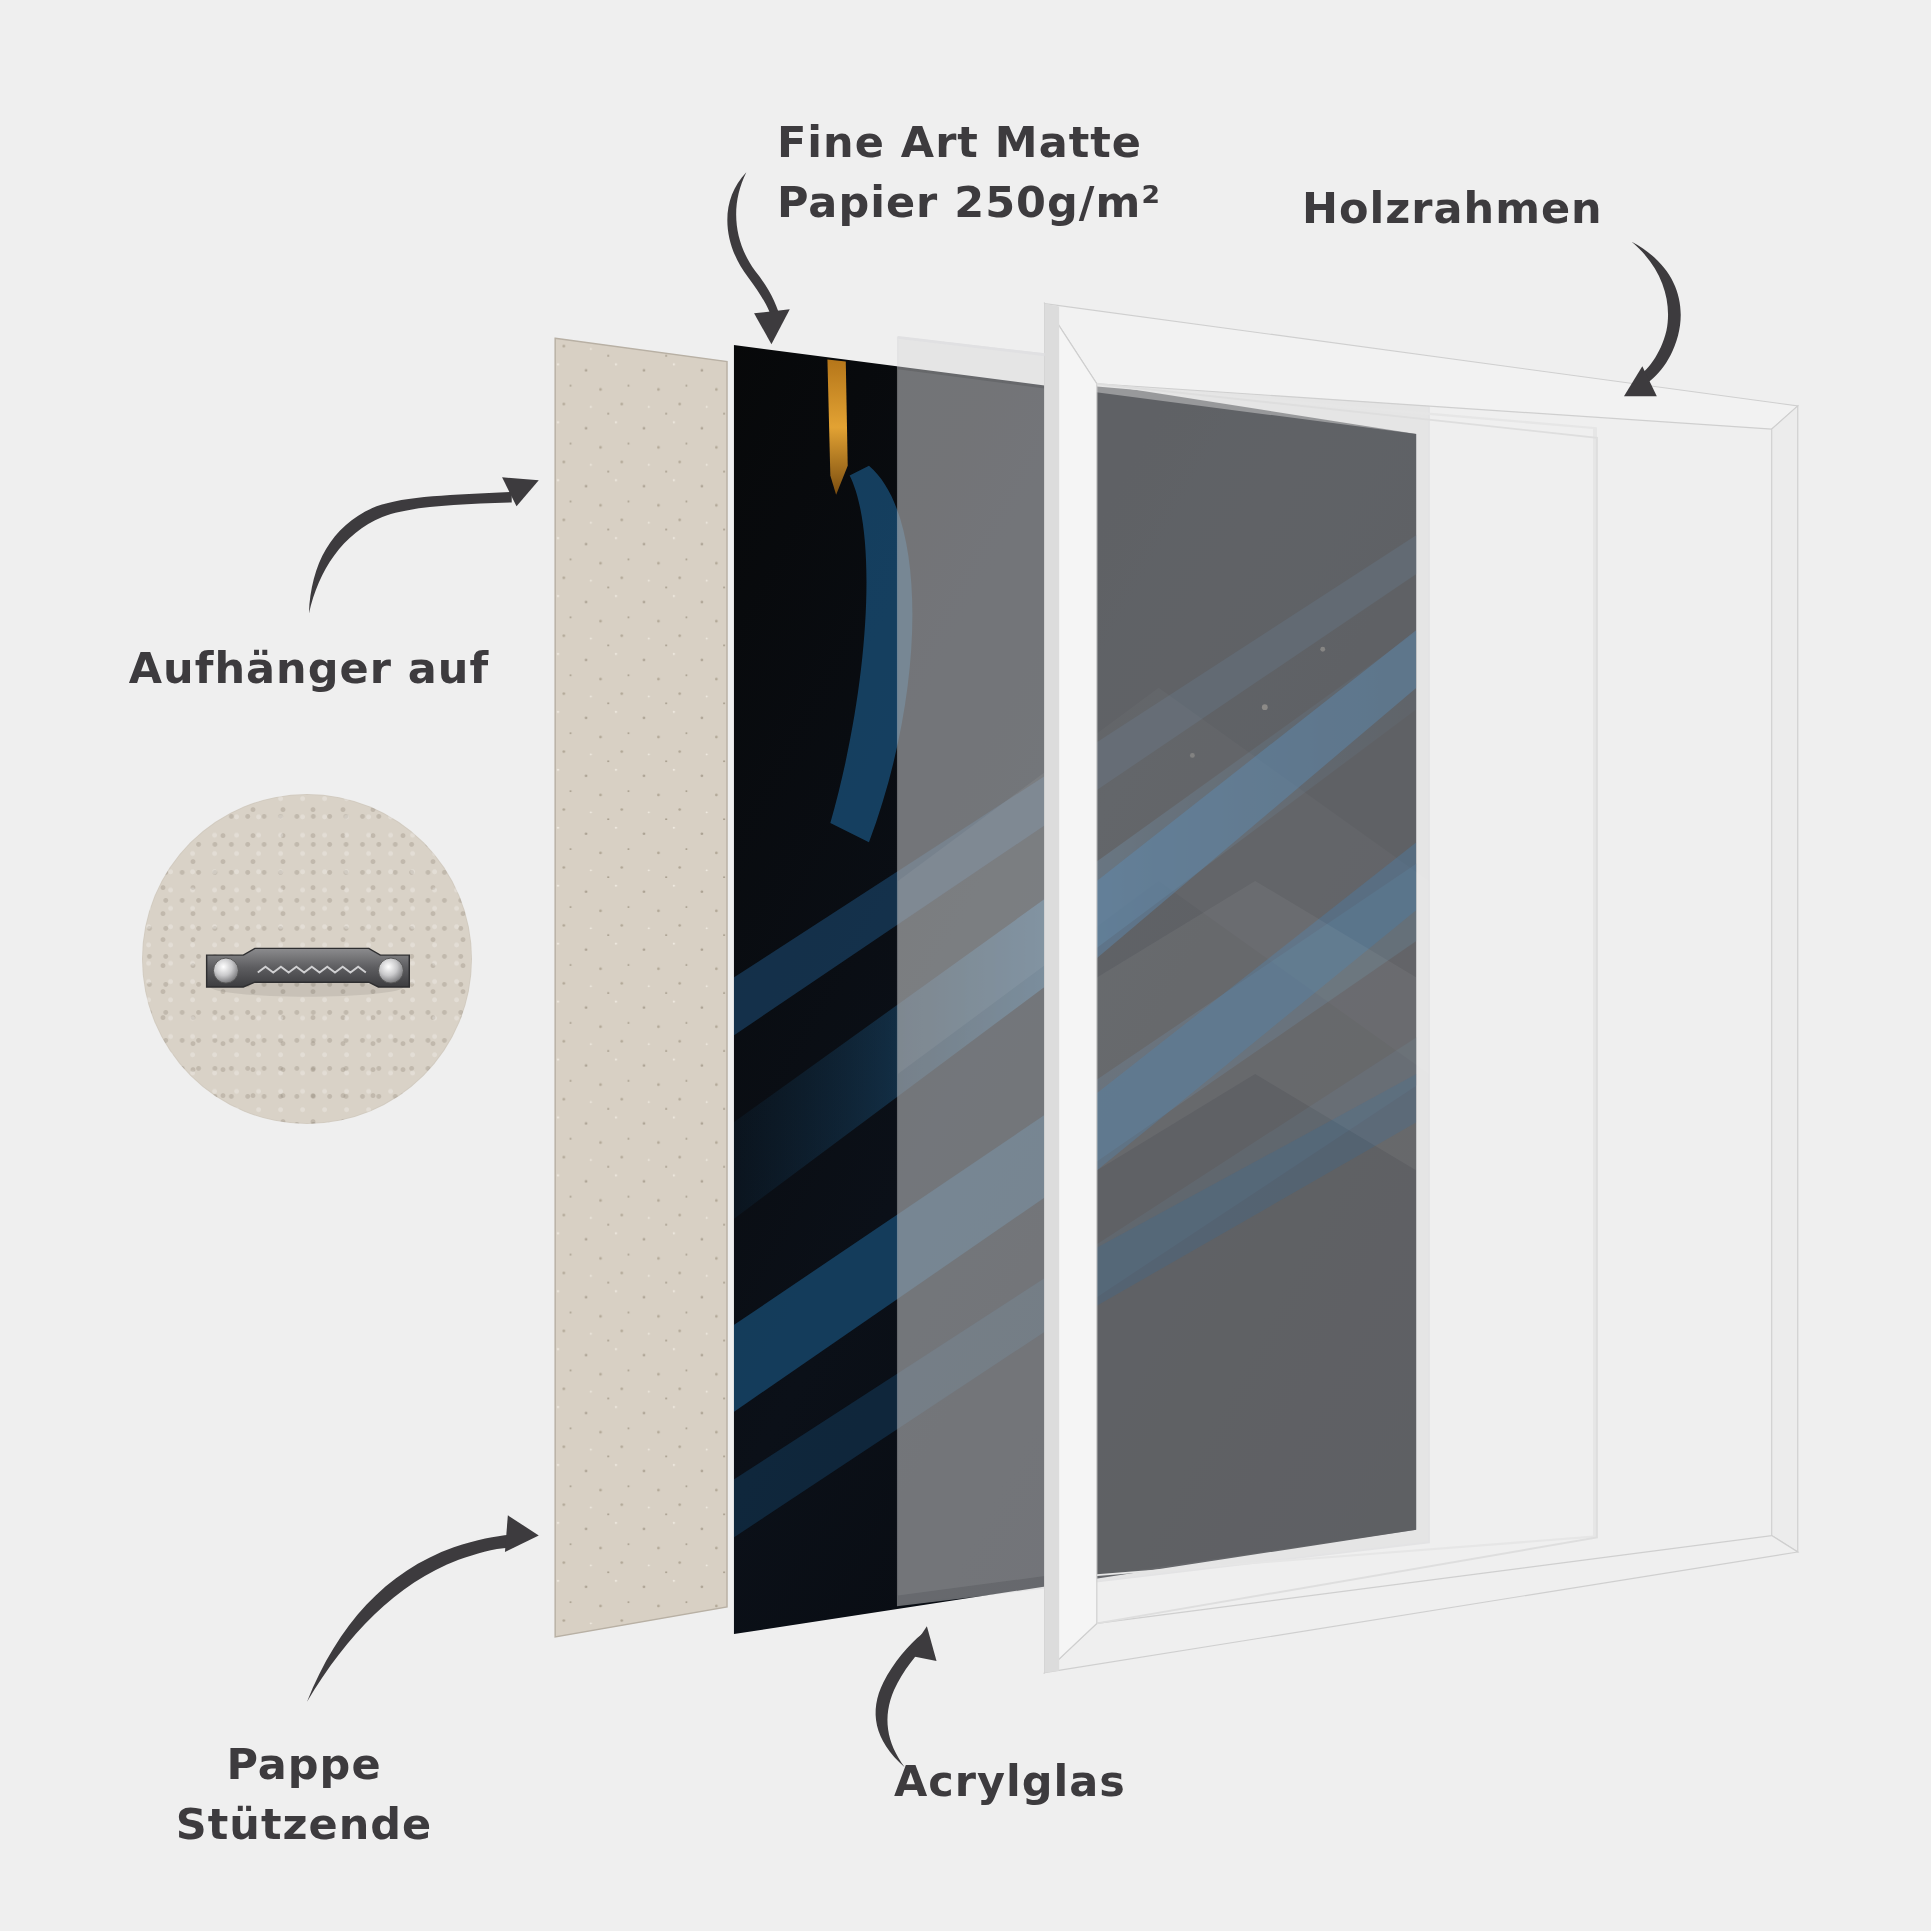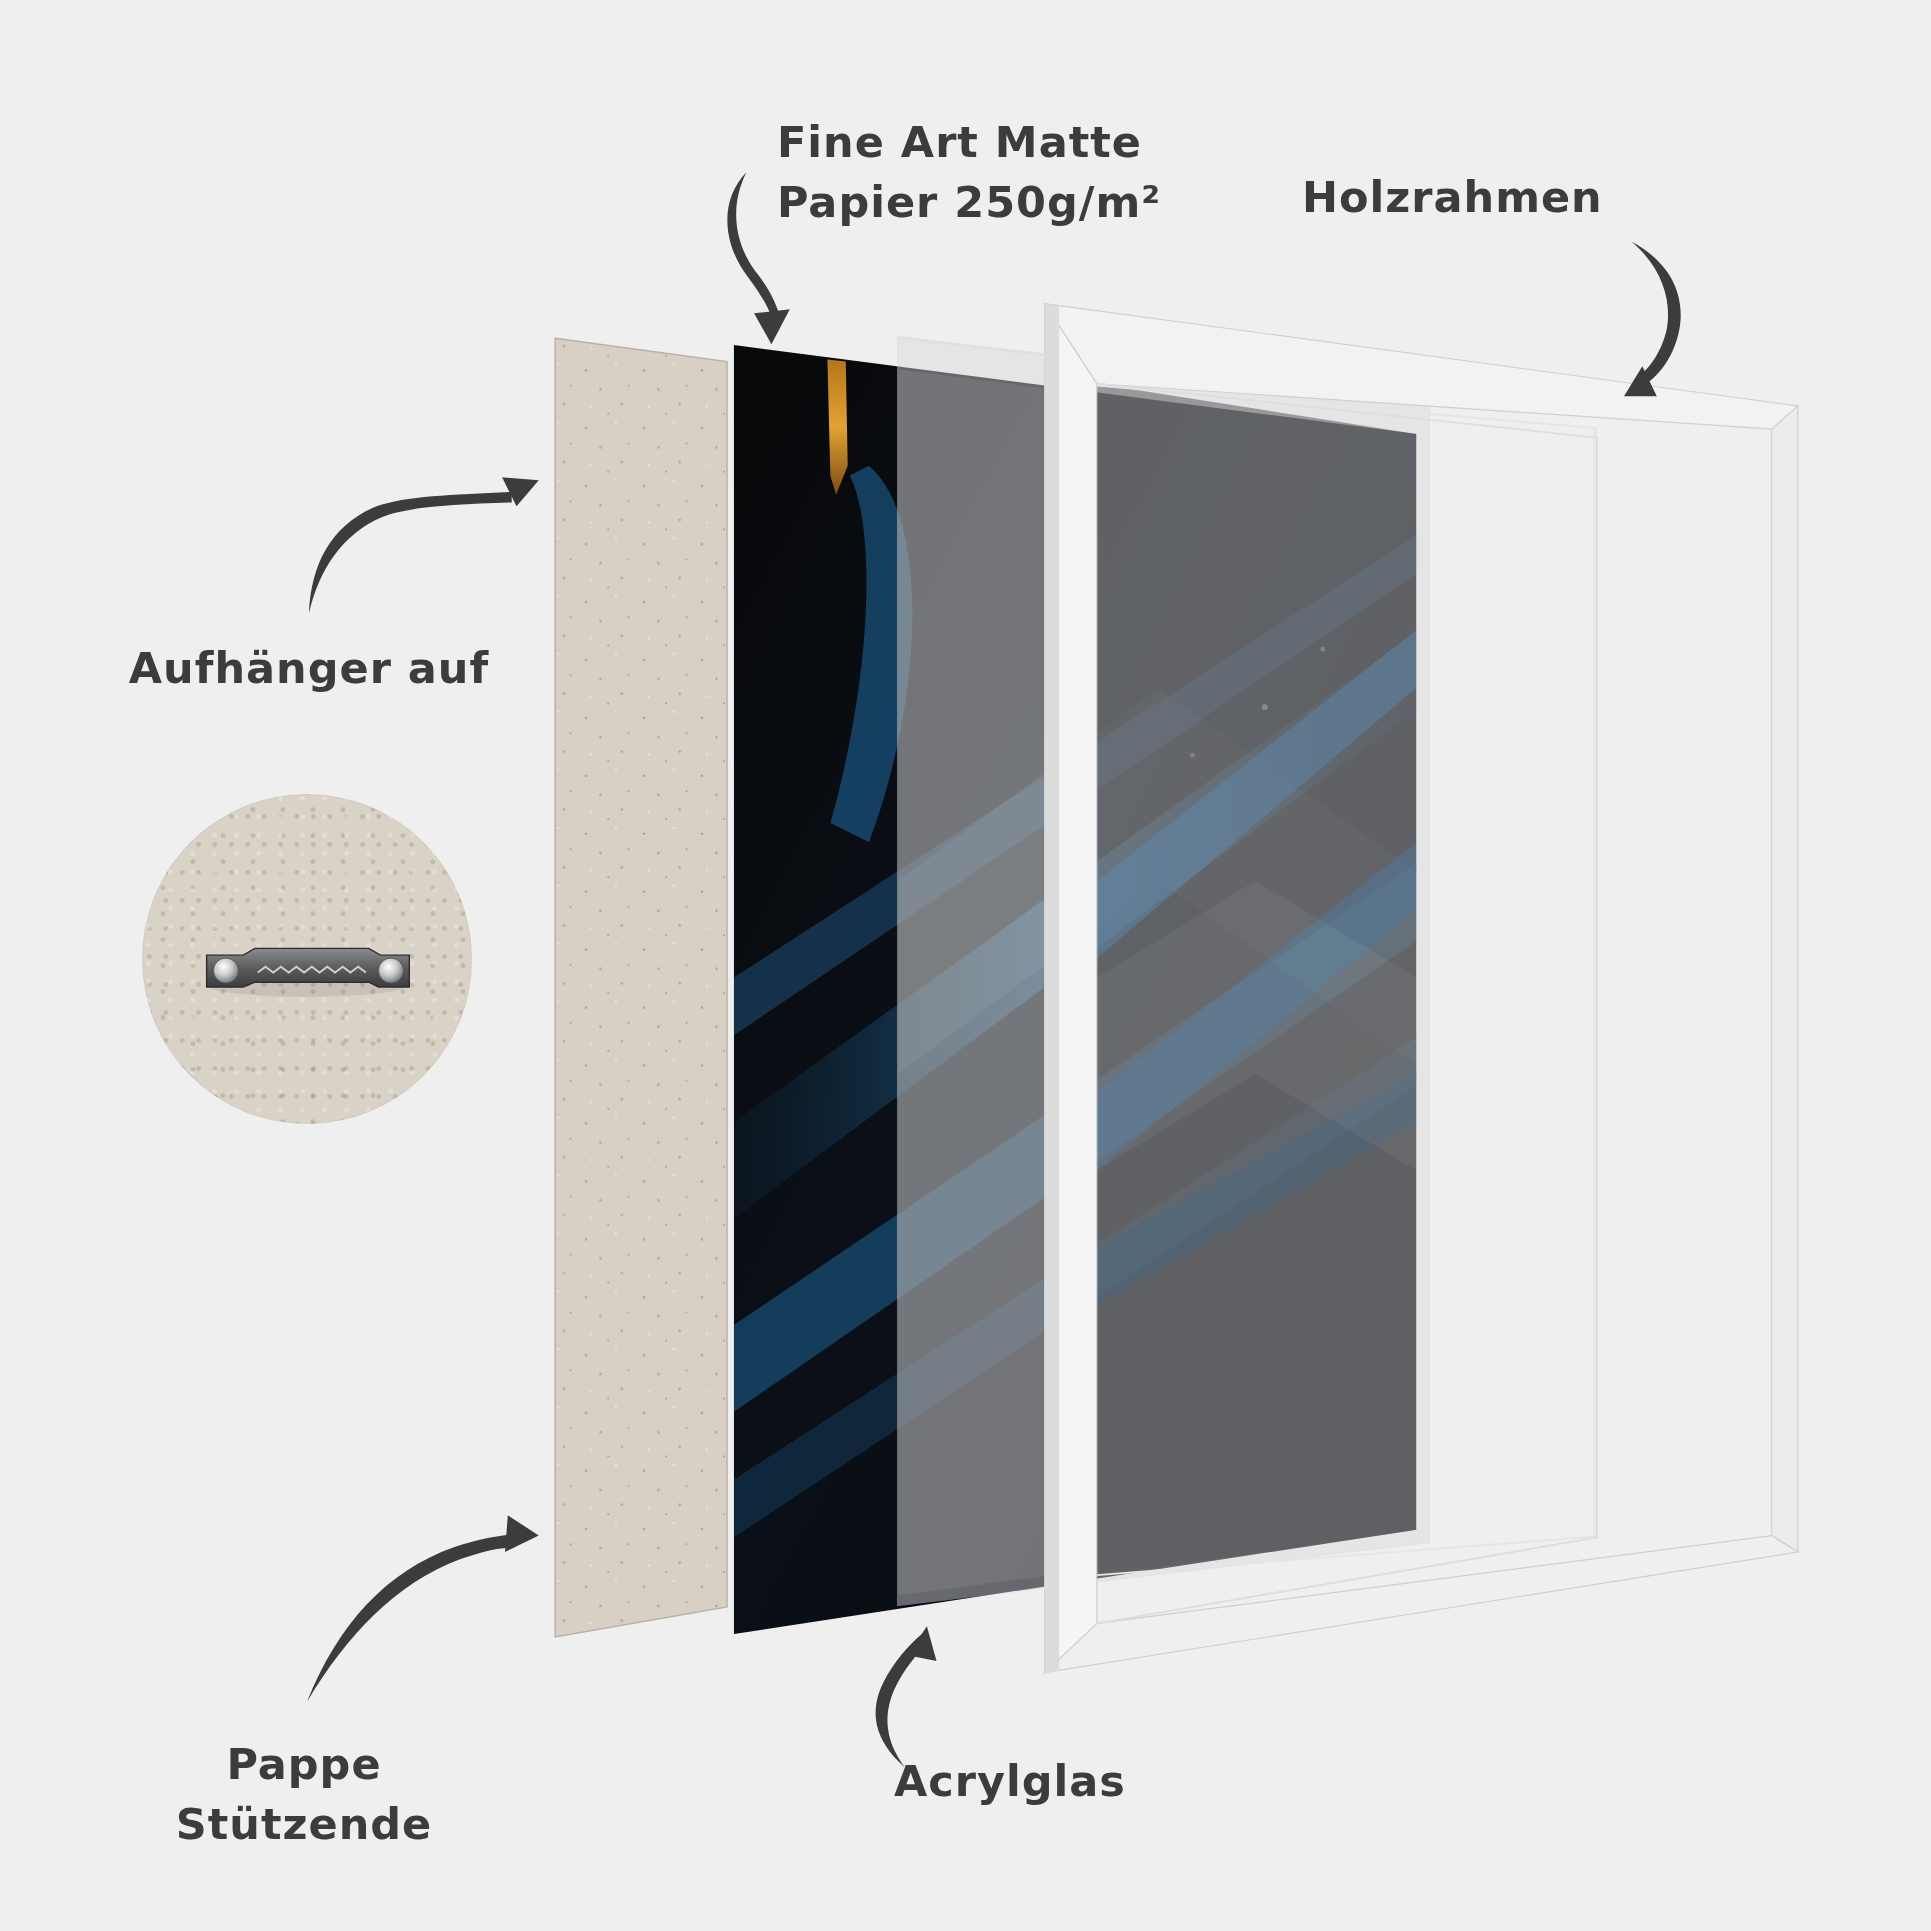--- a/index.html
+++ b/index.html
@@ -23,21 +23,21 @@
       position: absolute;
       color: #3d3b3e;
       font-weight: bold;
       font-size: 43px;
       line-height: 60px;
       letter-spacing: 1px;
       white-space: nowrap;
     }
     .label .line { display: block; }
     #label-fine-art { left: 777px; top: 100px; text-align: left; }
-    #label-holzrahmen { left: 1302px; top: 155px; }
+    #label-holzrahmen { left: 1302px; top: 166px; }
     #label-aufhaenger { left: 116px; top: 626px; text-align: center; width: 386px; }
     #label-stuetzende { left: 159px; top: 1722px; text-align: center; width: 290px; }
     #label-acrylglas { left: 894px; top: 1739px; }
     .arrow { position: absolute; left: 0; top: 0; }
     #hook-badge {
       position: absolute;
       left: 142px; top: 782px;
       width: 330px; height: 330px;
       border-radius: 50%;
       background:

